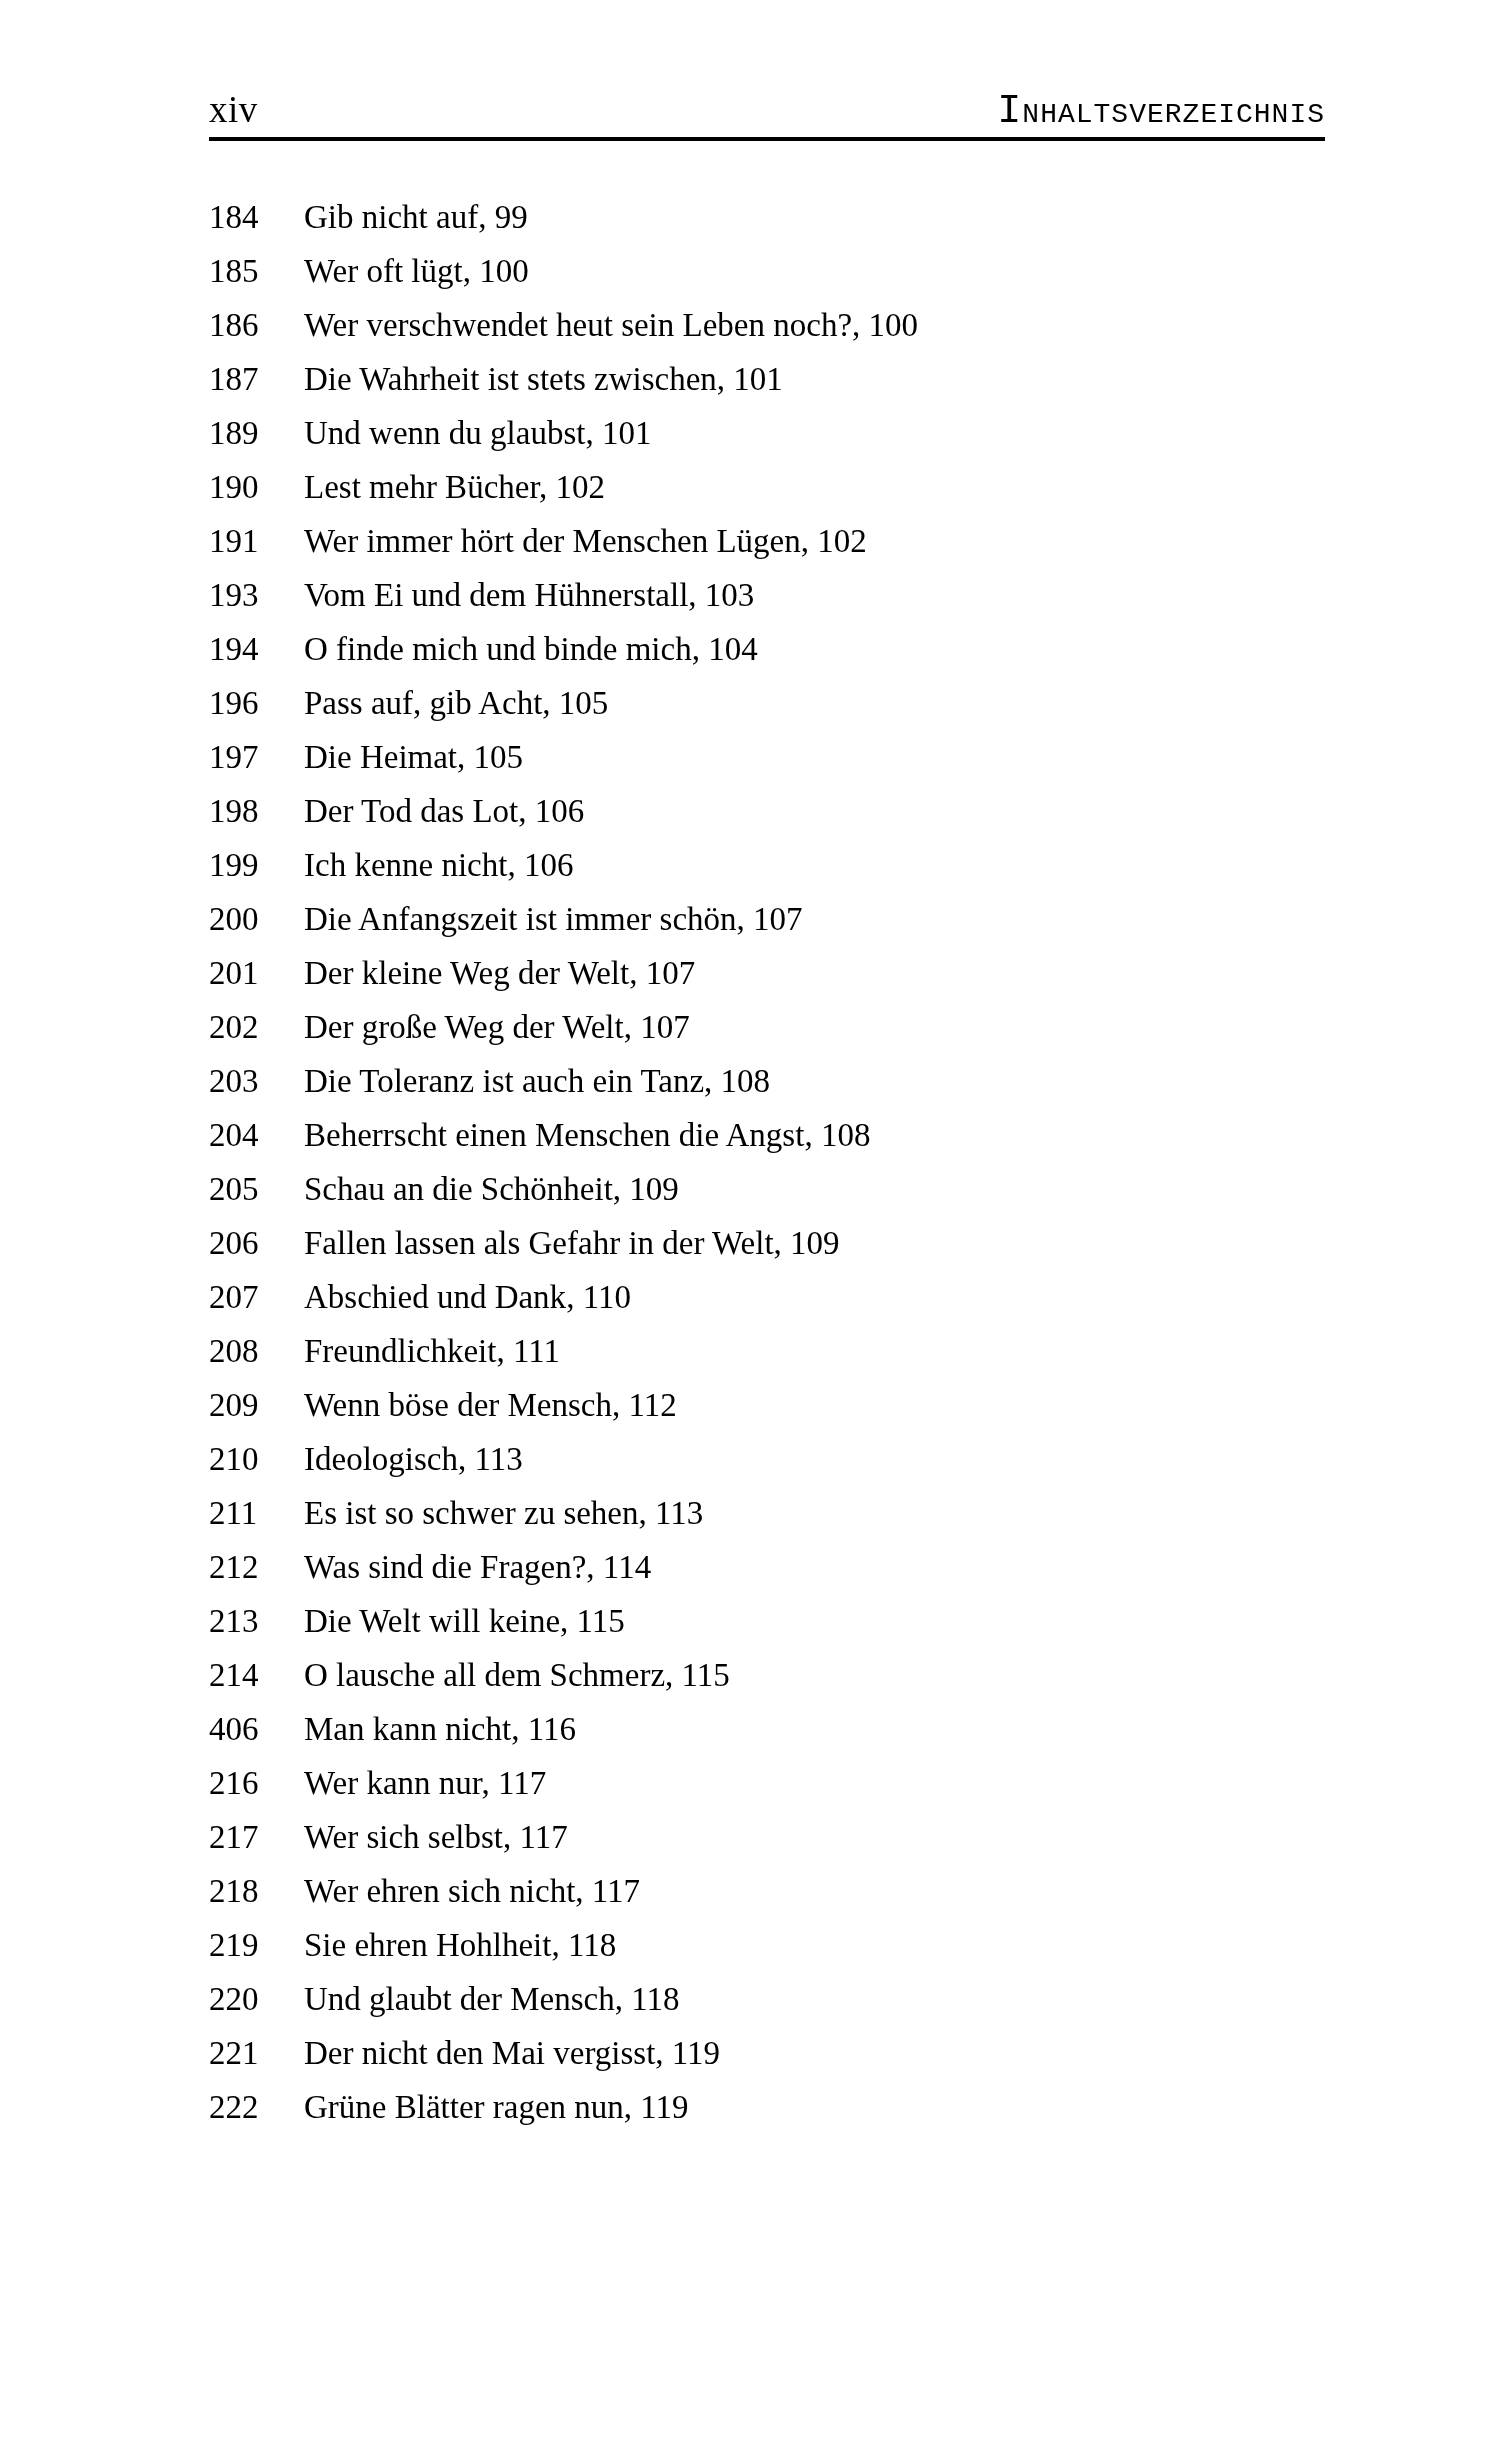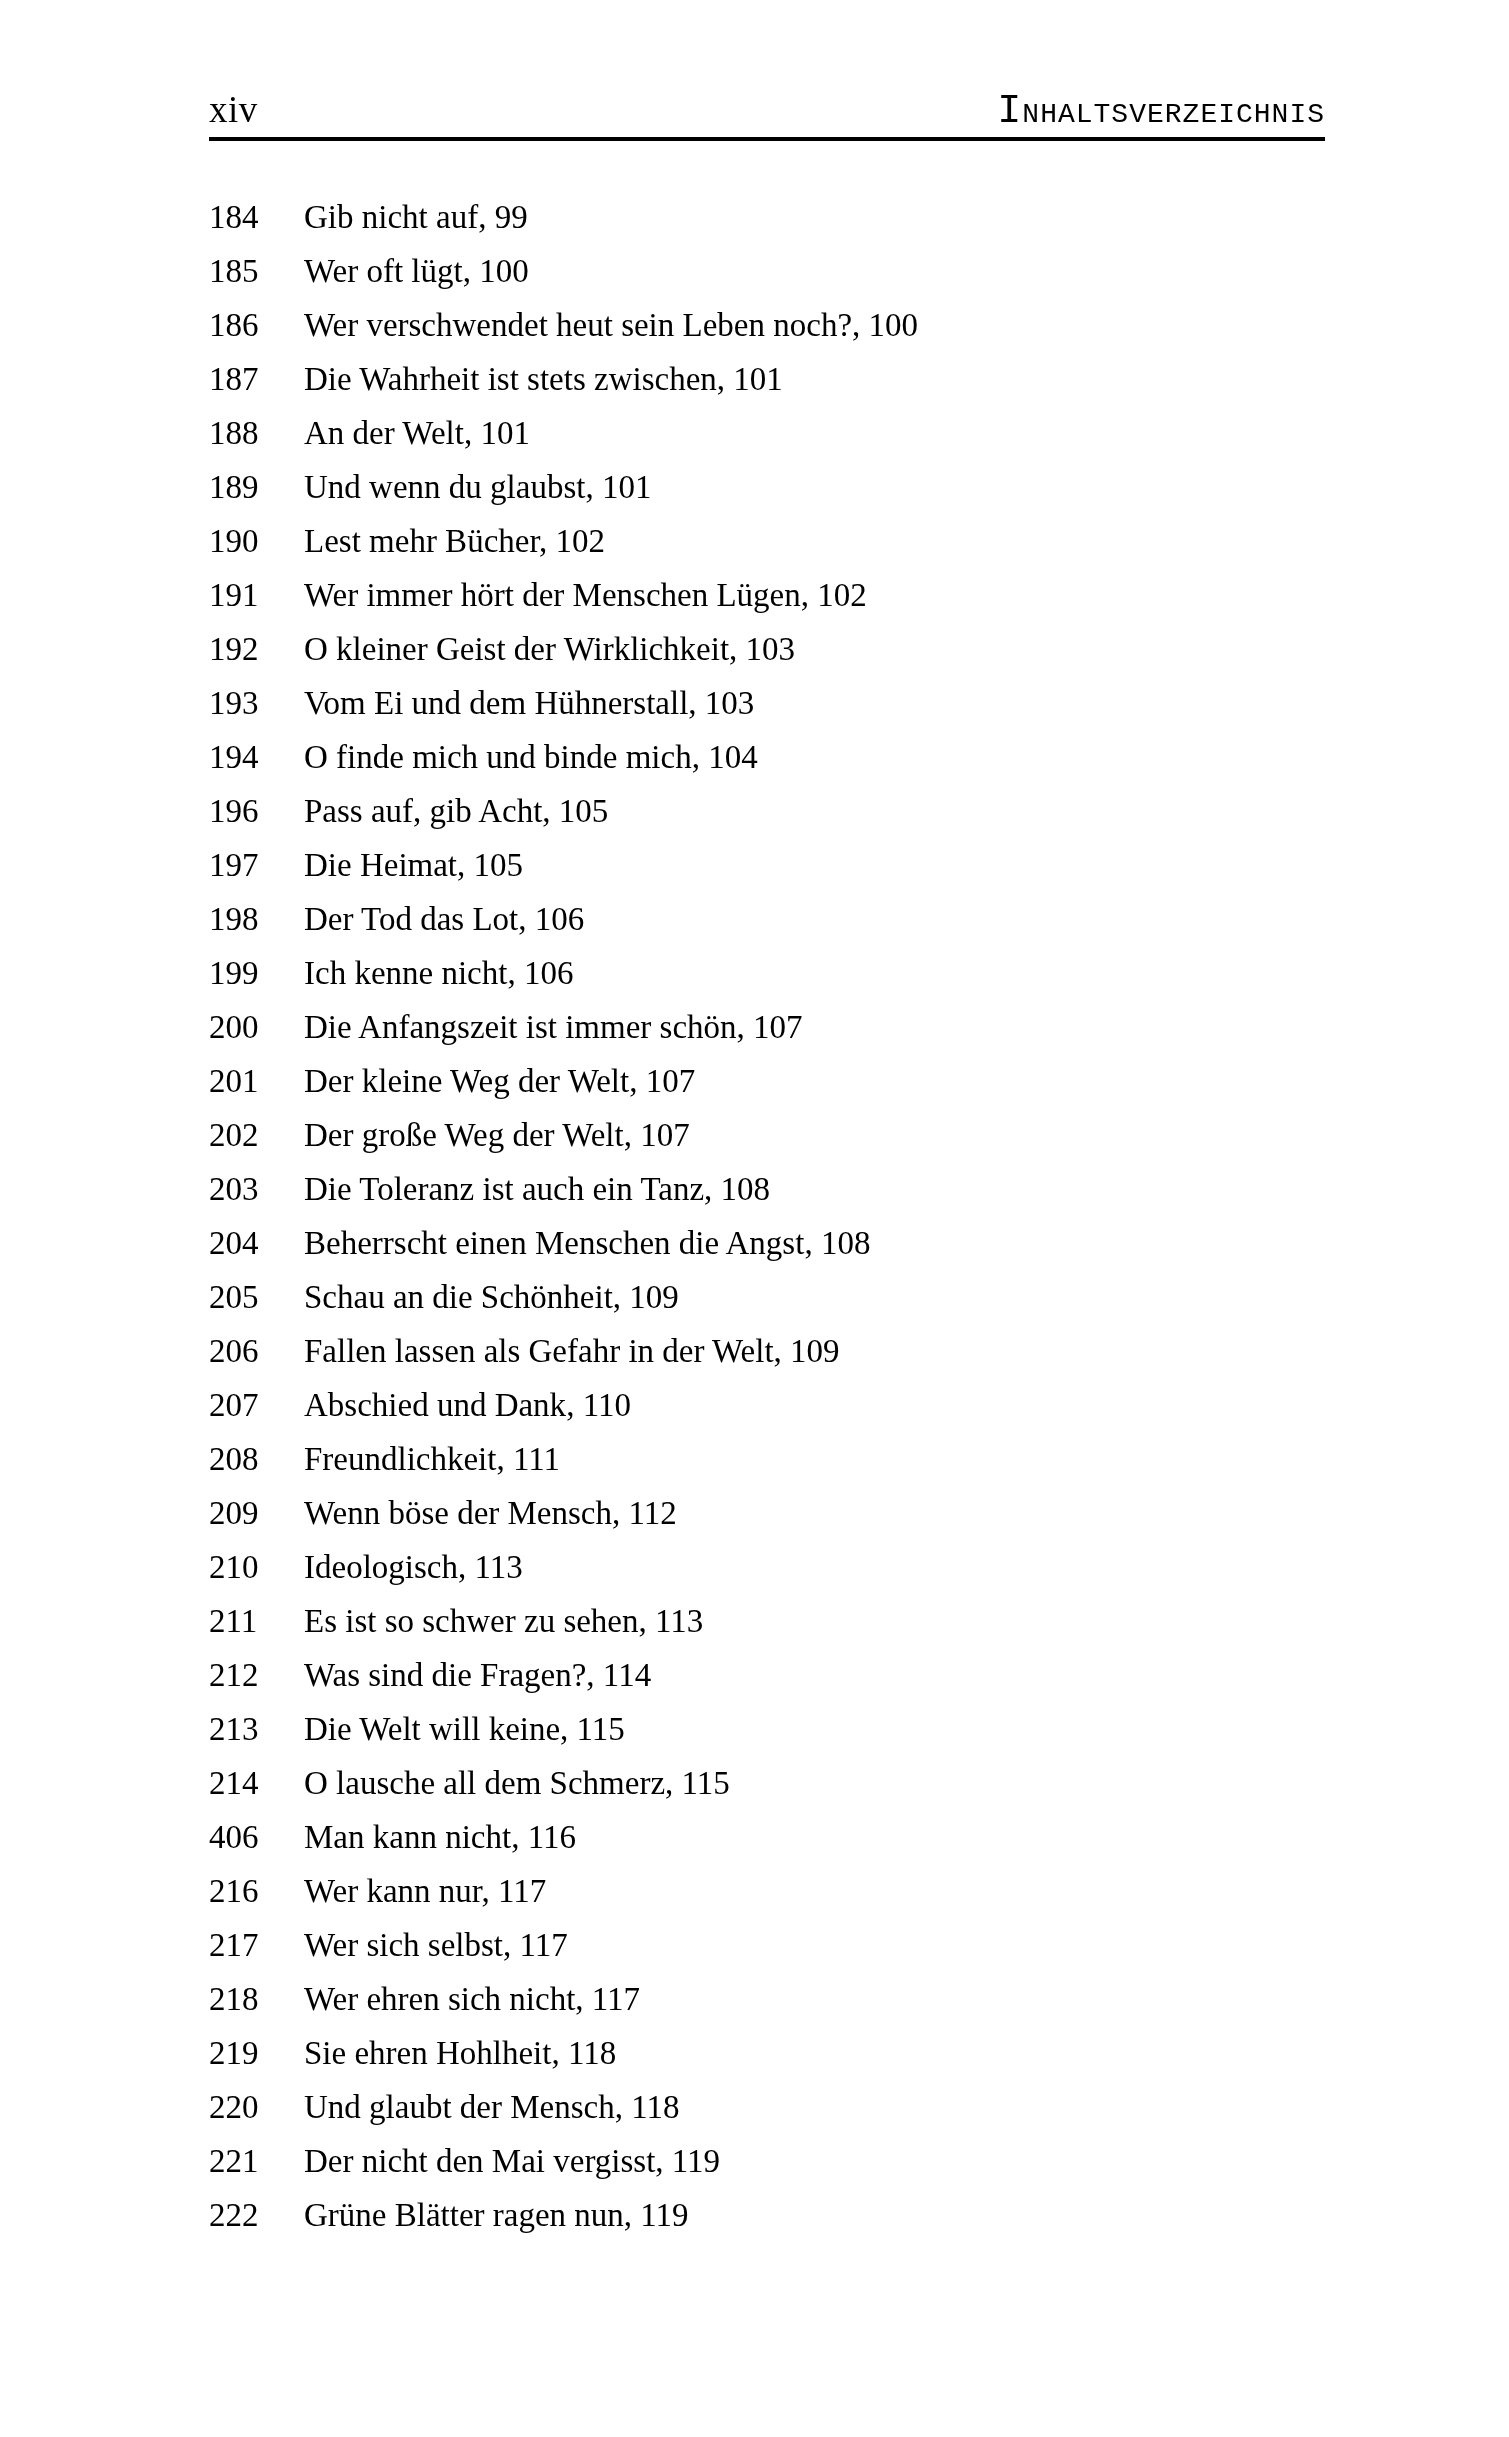--- a/index.html
+++ b/index.html
@@ -81,44 +81,36 @@
   <div class="row">
     <span class="num">186</span>
     <span class="title-cell"><span>Wer verschwendet heut sein Leben noch?</span><span>, </span><span>100</span></span>
   </div>
 
   <div class="row">
     <span class="num">187</span>
     <span class="title-cell"><span>Die Wahrheit ist stets zwischen</span><span>, </span><span>101</span></span>
   </div>
 
-  <div class="row">
-    <span class="num">188</span>
-    <span class="title-cell"><span>An der Welt</span><span>, </span><span>101</span></span>
-  </div>
 
   <div class="row">
     <span class="num">189</span>
     <span class="title-cell"><span>Und wenn du glaubst</span><span>, </span><span>101</span></span>
   </div>
 
   <div class="row">
     <span class="num">190</span>
     <span class="title-cell"><span>Lest mehr Bücher</span><span>, </span><span>102</span></span>
   </div>
 
   <div class="row">
     <span class="num">191</span>
     <span class="title-cell"><span>Wer immer hört der Menschen Lügen</span><span>, </span><span>102</span></span>
   </div>
 
-  <div class="row">
-    <span class="num">192</span>
-    <span class="title-cell"><span>O kleiner Geist der Wirklichkeit</span><span>, </span><span>103</span></span>
-  </div>
 
   <div class="row">
     <span class="num">193</span>
     <span class="title-cell"><span>Vom Ei und dem Hühnerstall</span><span>, </span><span>103</span></span>
   </div>
 
   <div class="row">
     <span class="num">194</span>
     <span class="title-cell"><span>O finde mich und binde mich</span><span>, </span><span>104</span></span>
   </div>

